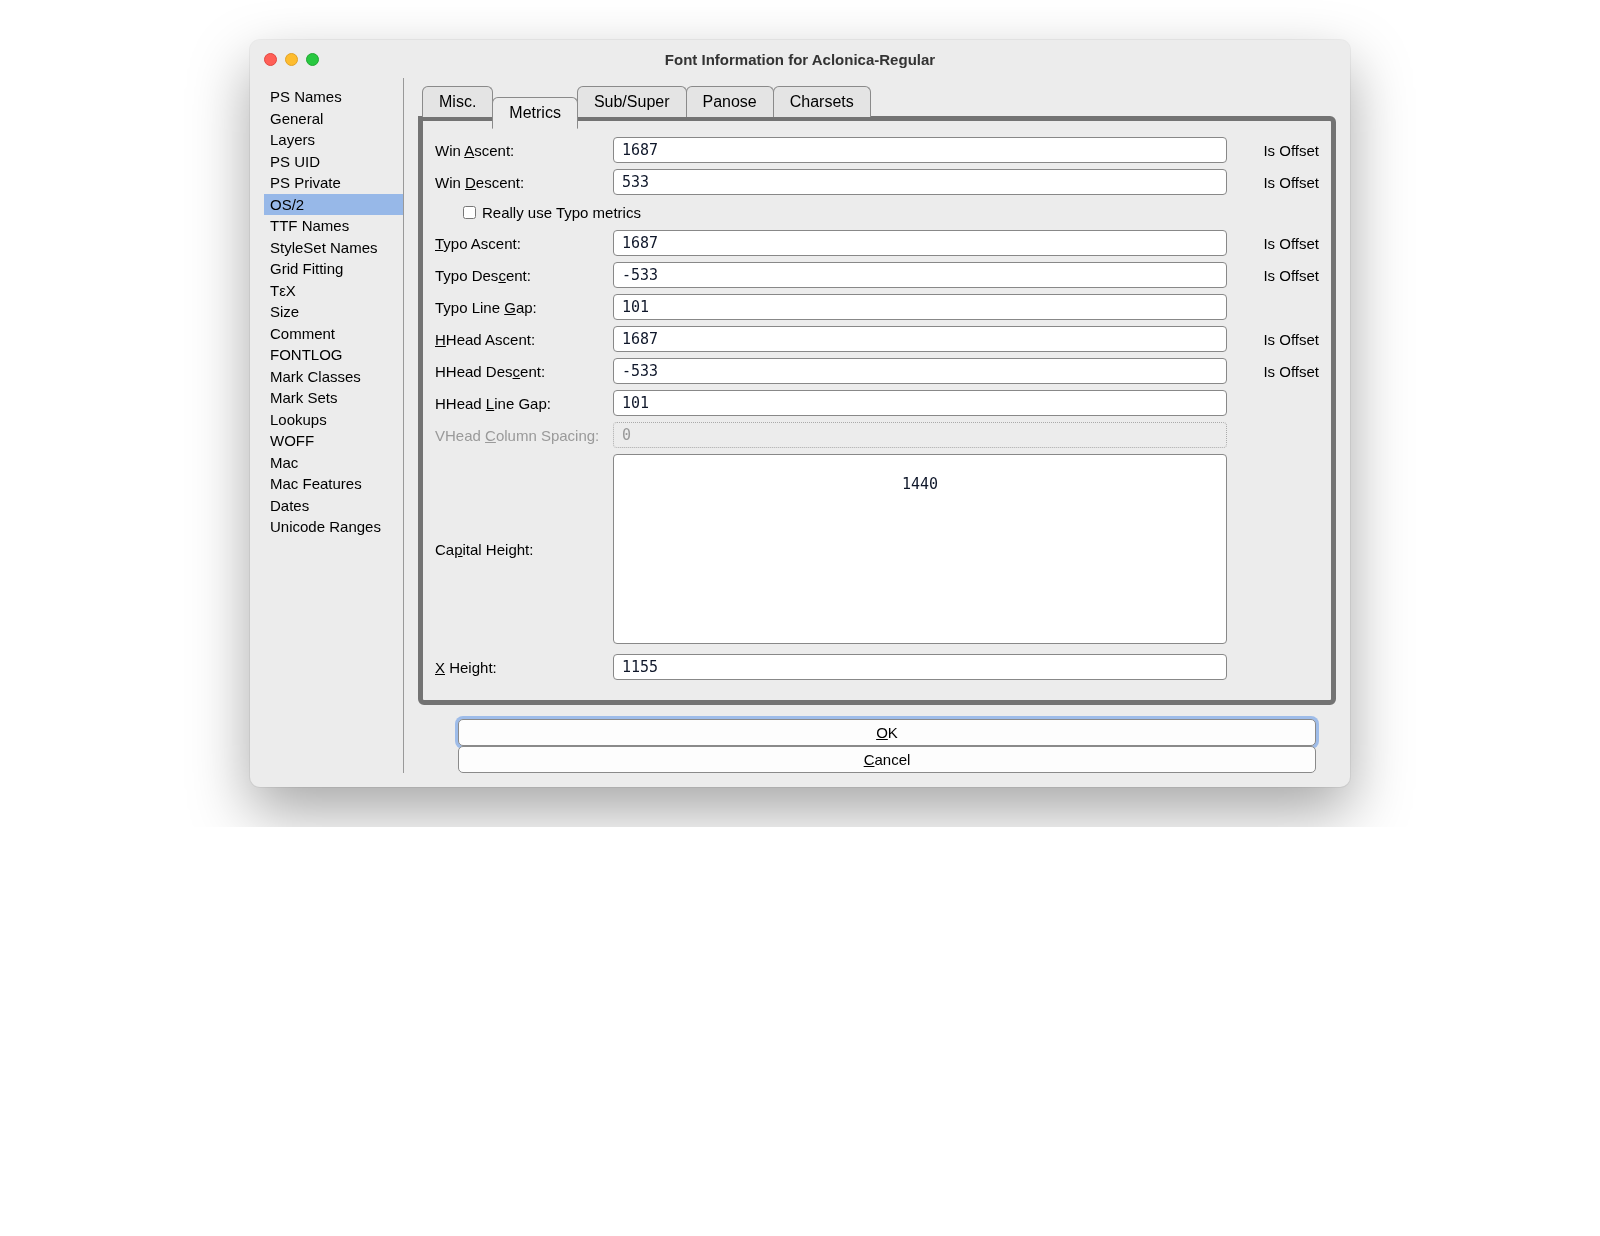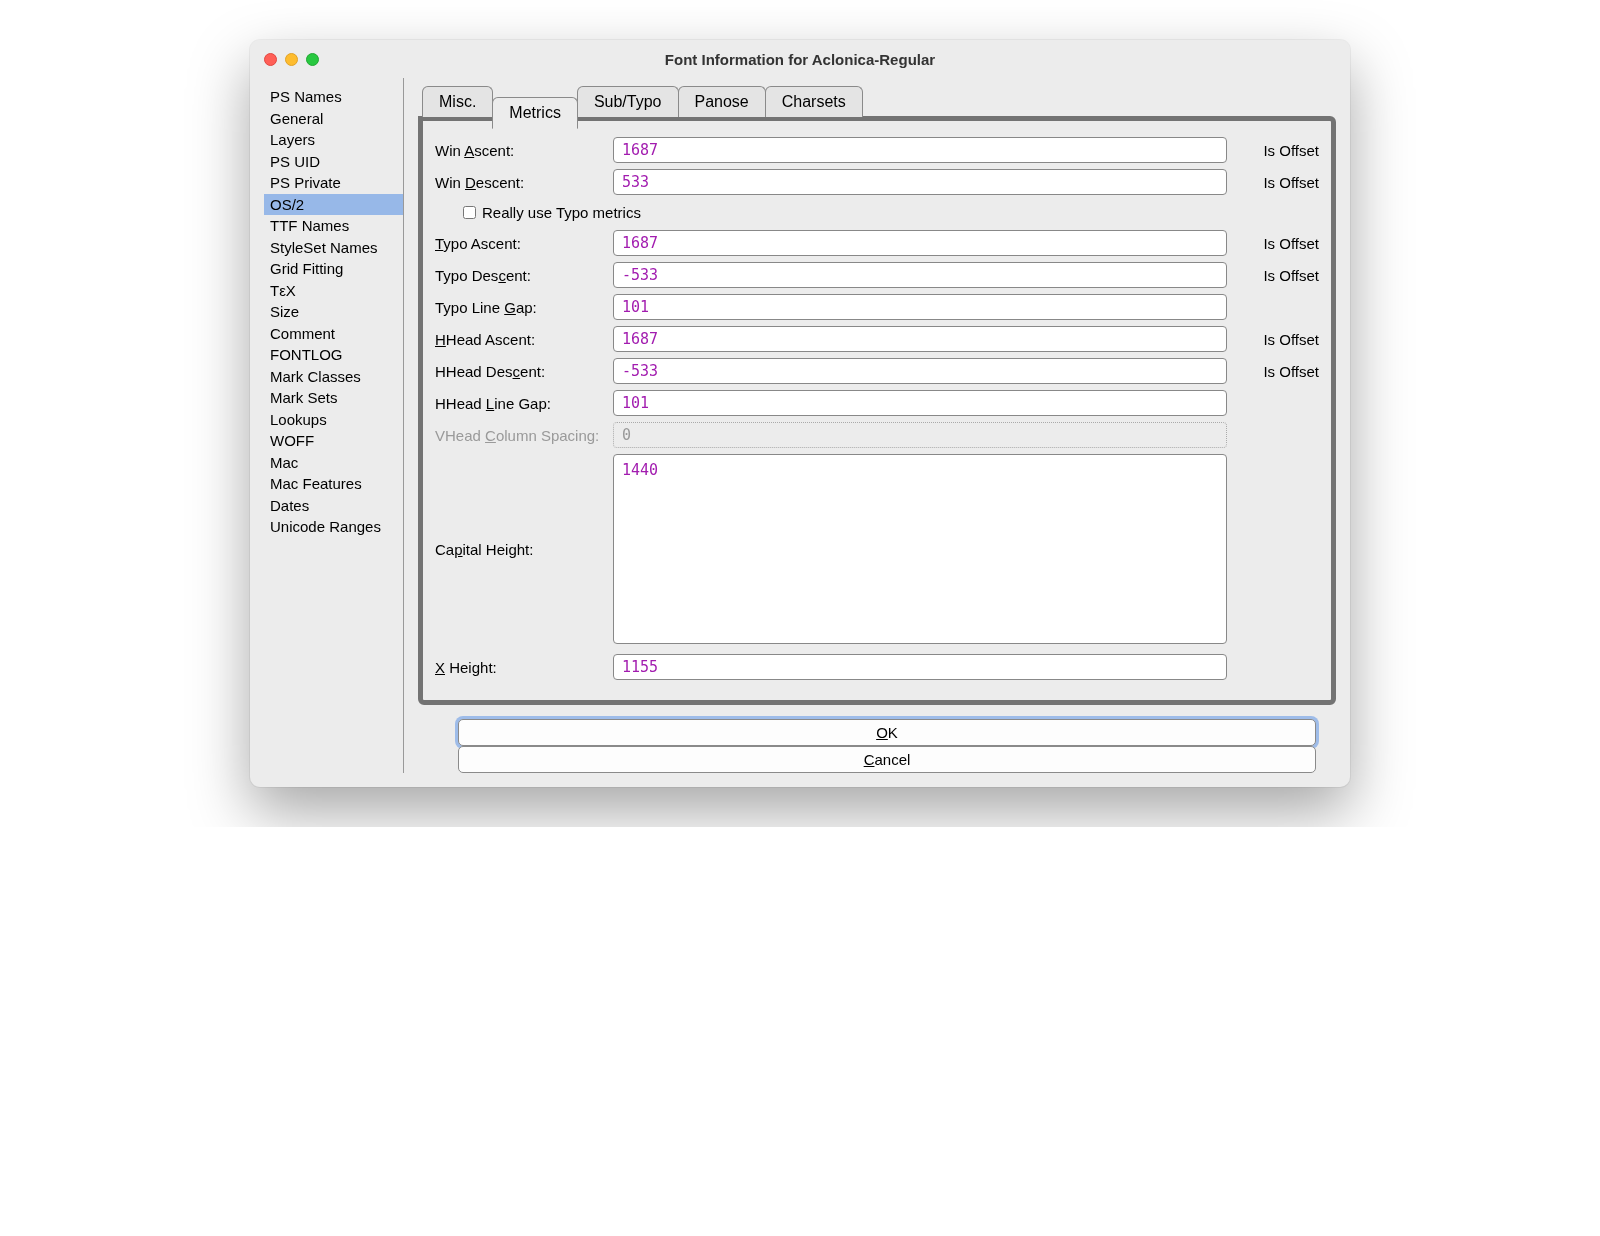--- a/index.html
+++ b/index.html
@@ -113,31 +113,32 @@
   .u { text-decoration: underline; }
   .input {
     flex: 1;
     height: 26px;
     border: 1px solid #888;
     border-radius: 4px;
     background: #fff;
     padding: 2px 8px;
     font-family: ui-monospace, Menlo, monospace;
     font-size: 15px;
-    color: #a21caf;
+    color: #0f172a;
   }
   .input.disabled {
     background: #ececec;
     border: 1px dotted #aaa;
     color: #999;
   }
   .input.tall {
     height: 190px;
     resize: none;
-    padding-top: 6px;
+    padding-top: 20px;
+    text-align: center;
   }
   .suffix {
     width: 92px;
     text-align: right;
     padding-left: 10px;
     font-size: 15px;
   }
   .checkrow {
     display:flex; align-items:center;
     margin: 8px 0 8px 24px;
@@ -197,21 +198,21 @@
         <div class="sidebar-item">Mac</div>
         <div class="sidebar-item">Mac Features</div>
         <div class="sidebar-item">Dates</div>
         <div class="sidebar-item">Unicode Ranges</div>
       </div>
 
     <div class="content">
       <div class="tabs" id="tabs">
           <div class="tab">Misc.</div>
           <div class="tab active">Metrics</div>
-          <div class="tab">Sub/Typo</div>
+          <div class="tab">Sub/Super</div>
           <div class="tab">Panose</div>
           <div class="tab">Charsets</div>
         </div>
 
       <div class="panel">
 
         <div class="row">
           <div class="label"><span>Win </span><span class="u">A</span><span>scent:</span></div>
           <input class="input" value="1687" style="">
           <div class="suffix">Is Offset</div>

